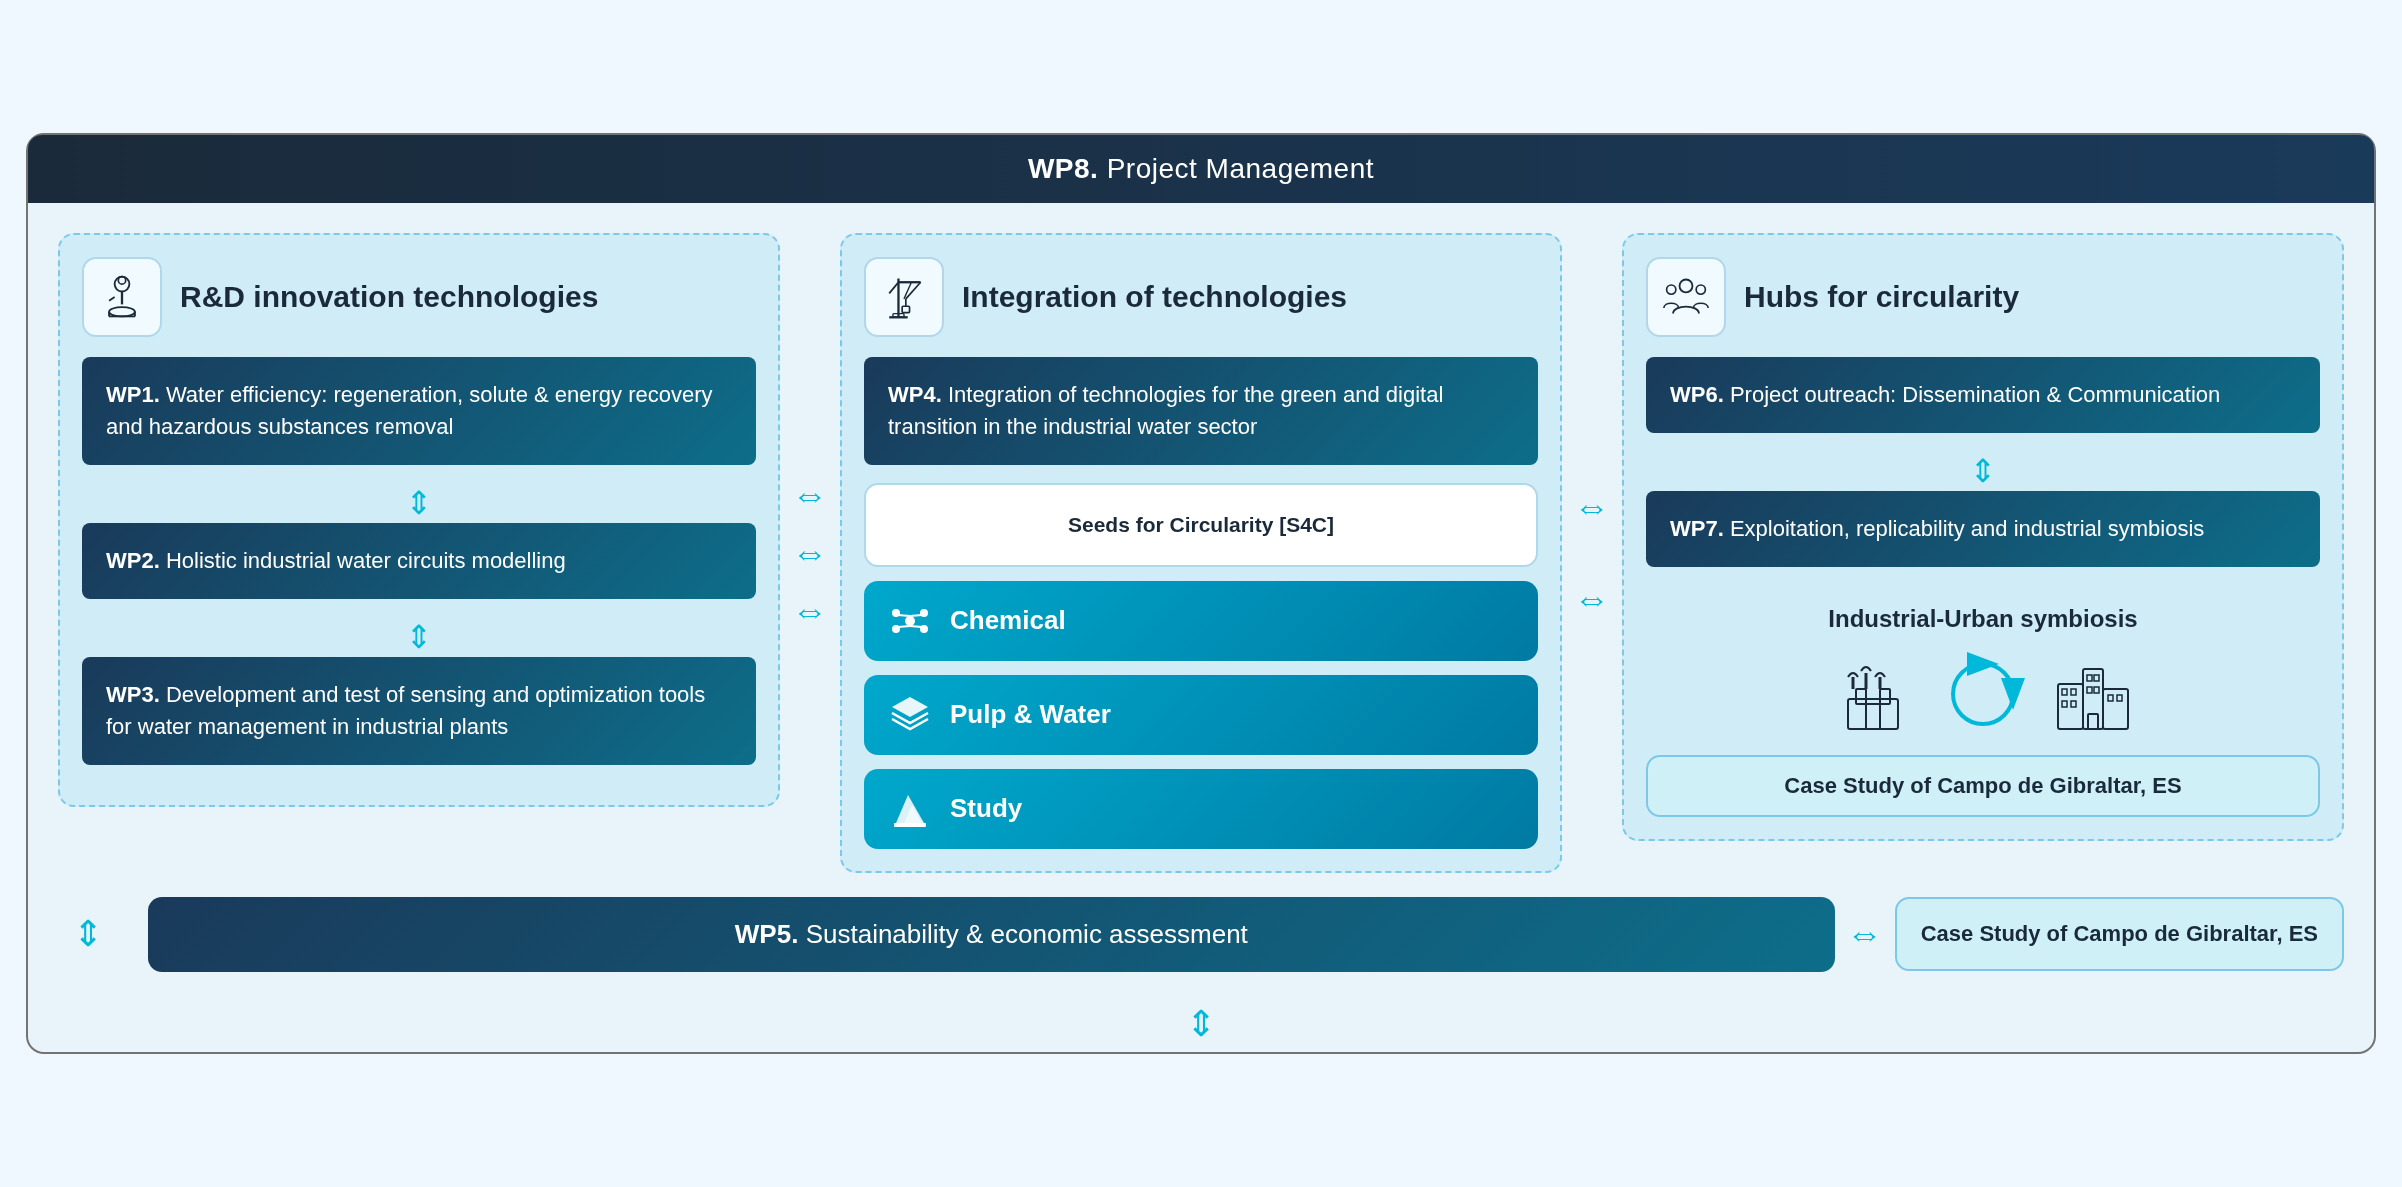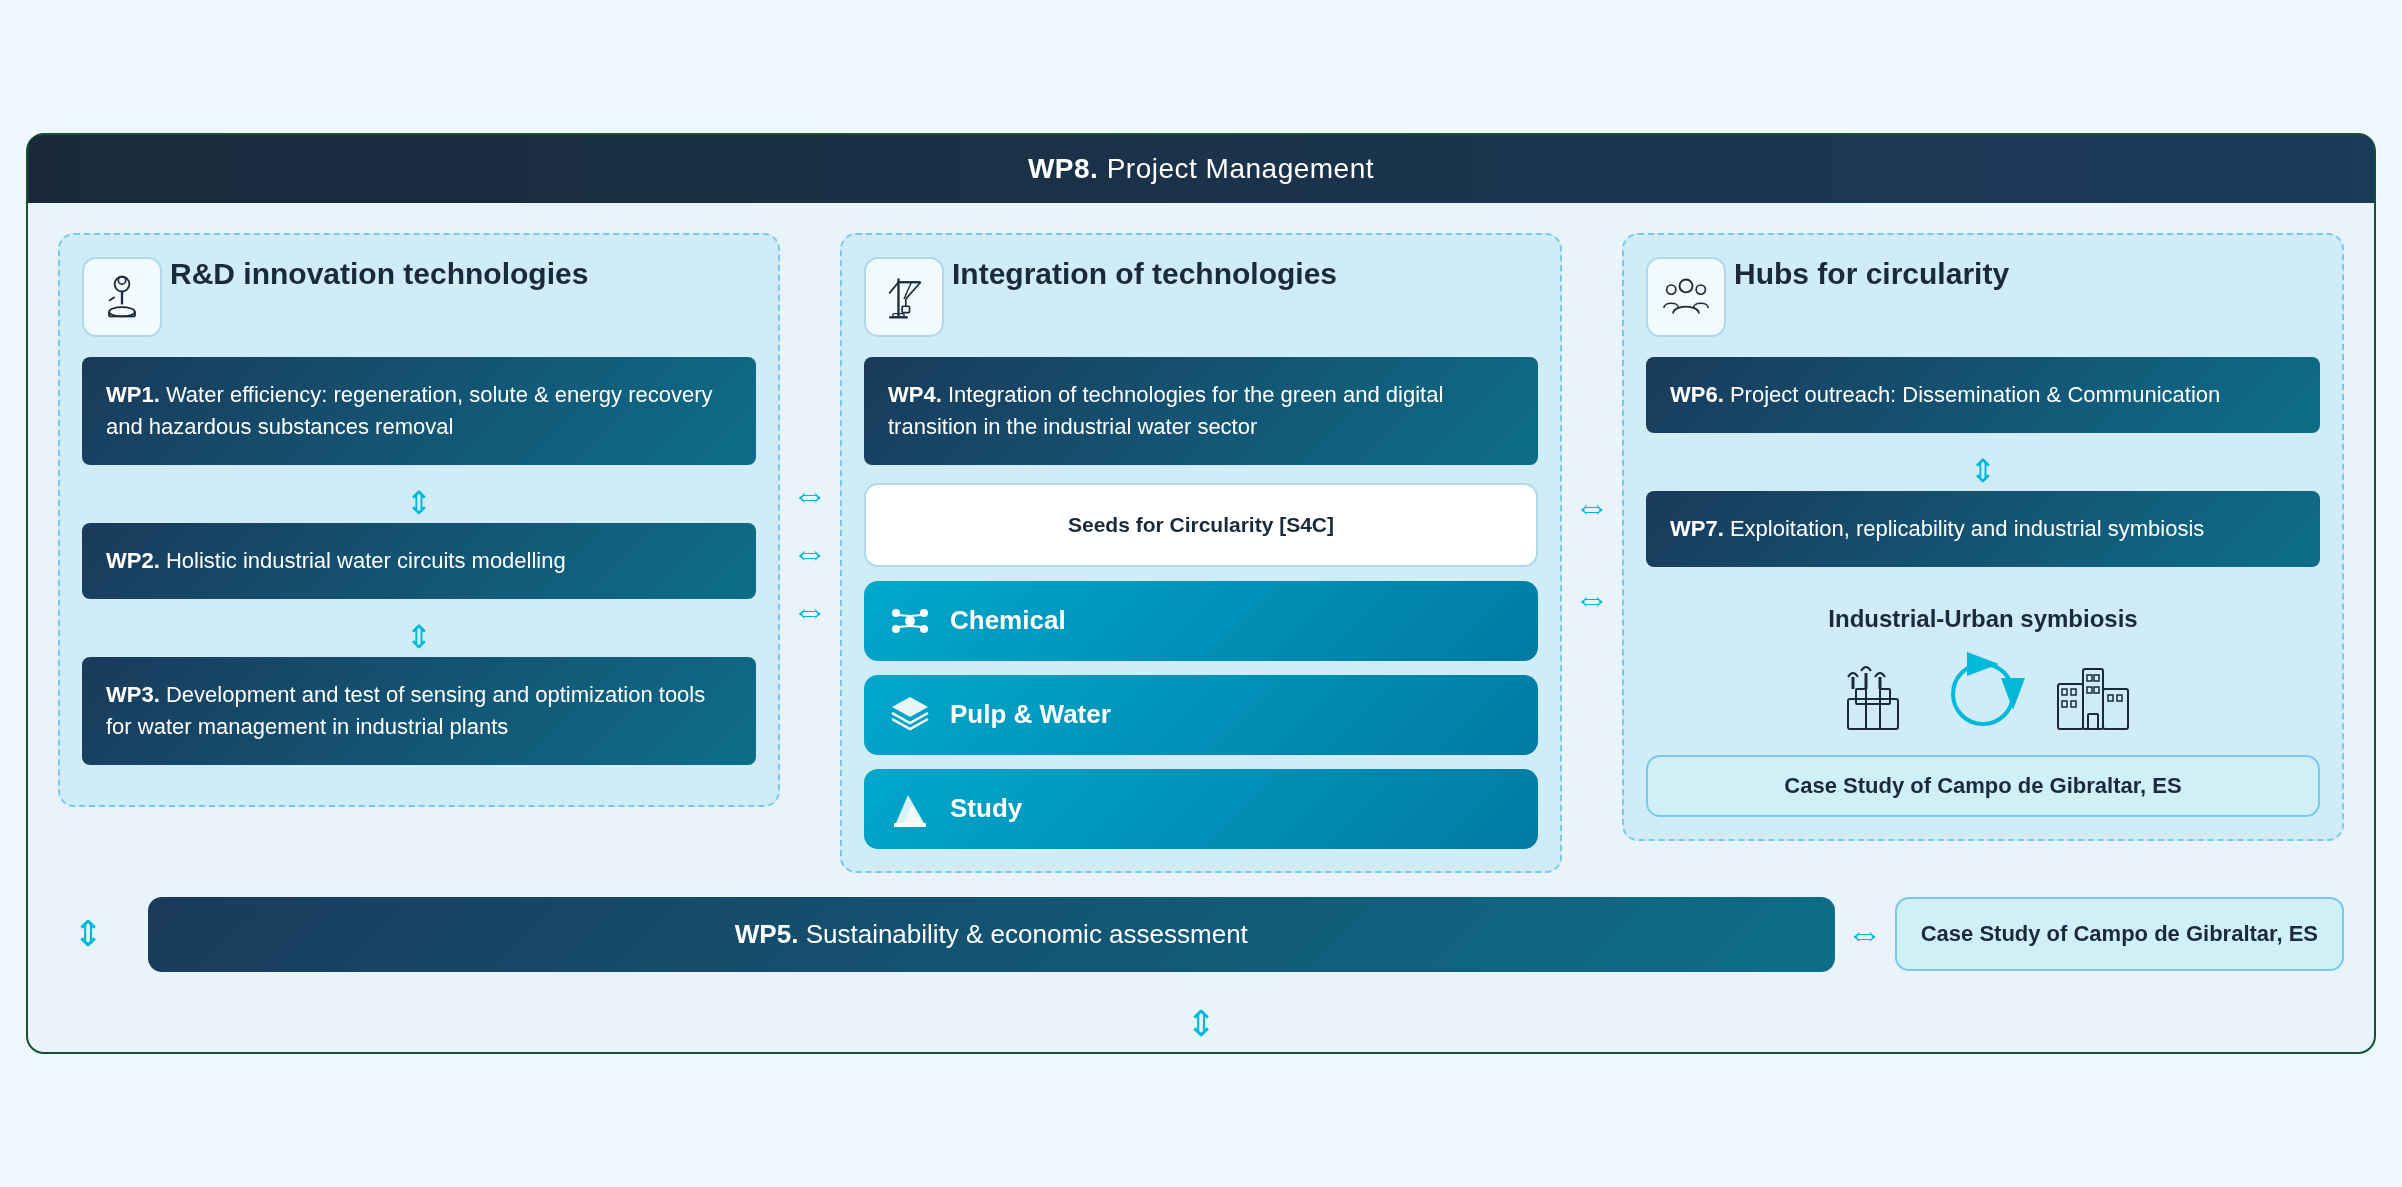--- a/index.html
+++ b/index.html
@@ -12,21 +12,21 @@
       align-items: center;
       justify-content: center;
       padding: 0;
     }
     .outer-container {
       width: 2350px;
       background: #e8f4fa;
       border-radius: 18px;
       padding: 0;
       position: relative;
-      border: 2px solid #14532d;
+      border: 2px solid #737373;
     }
     .top-bar {
       background: linear-gradient(90deg, #1a2a3a 0%, #1a3a5a 100%);
       border-radius: 14px 14px 0 0;
       text-align: center;
       padding: 18px 30px;
       color: white;
       font-size: 28px;
       letter-spacing: 0.5px;
     }
@@ -48,21 +48,22 @@
       background: #d0edf7;
       border-radius: 16px;
       padding: 22px 22px 22px 22px;
       border: 2px dashed #7cc8e8;
       display: flex;
       flex-direction: column;
       gap: 0;
     }
     .col-header {
       display: flex;
-      gap: 8px;
+      align-items: center;
+      gap: 18px;
       margin-bottom: 20px;
     }
     .col-icon-box {
       background: #f0faff;
       border-radius: 14px;
       padding: 14px;
       border: 2px solid #b0d8ea;
       display: flex;
       align-items: center;
       justify-content: center;

